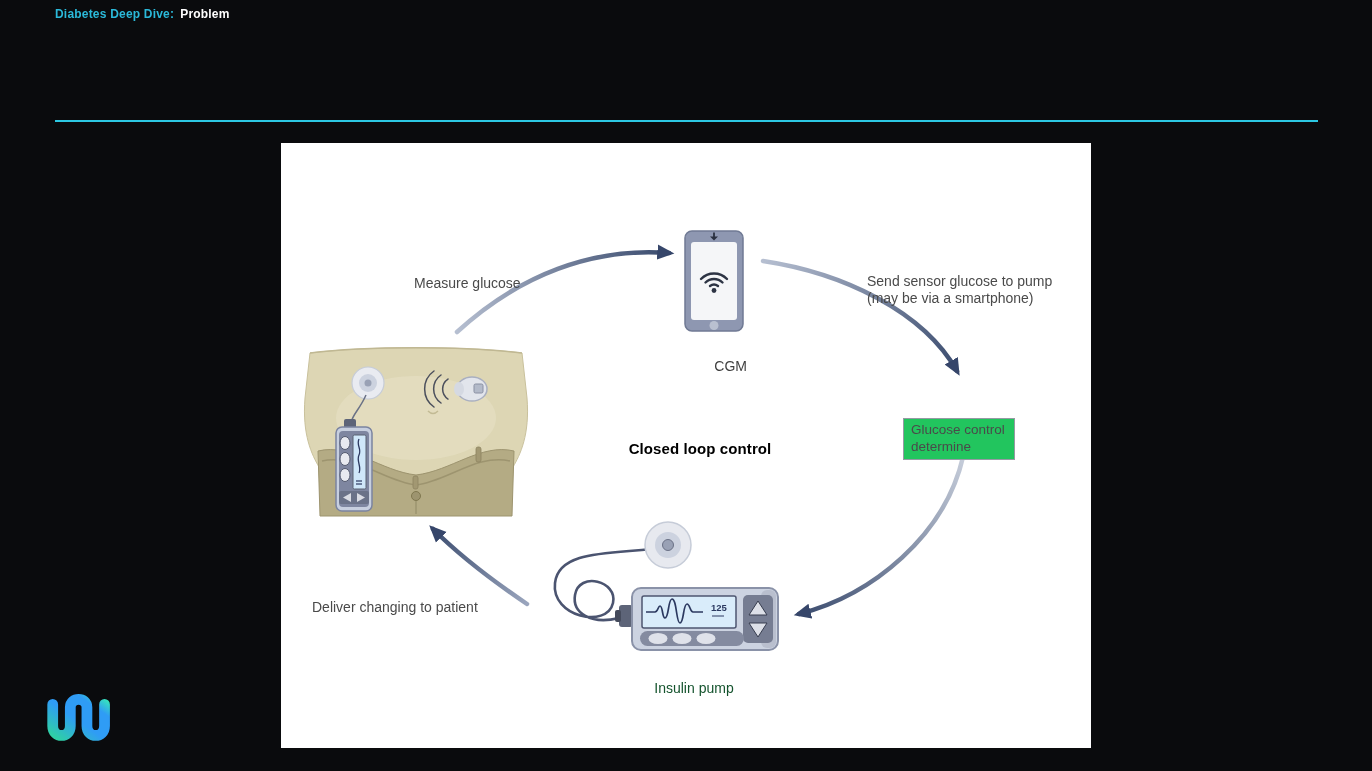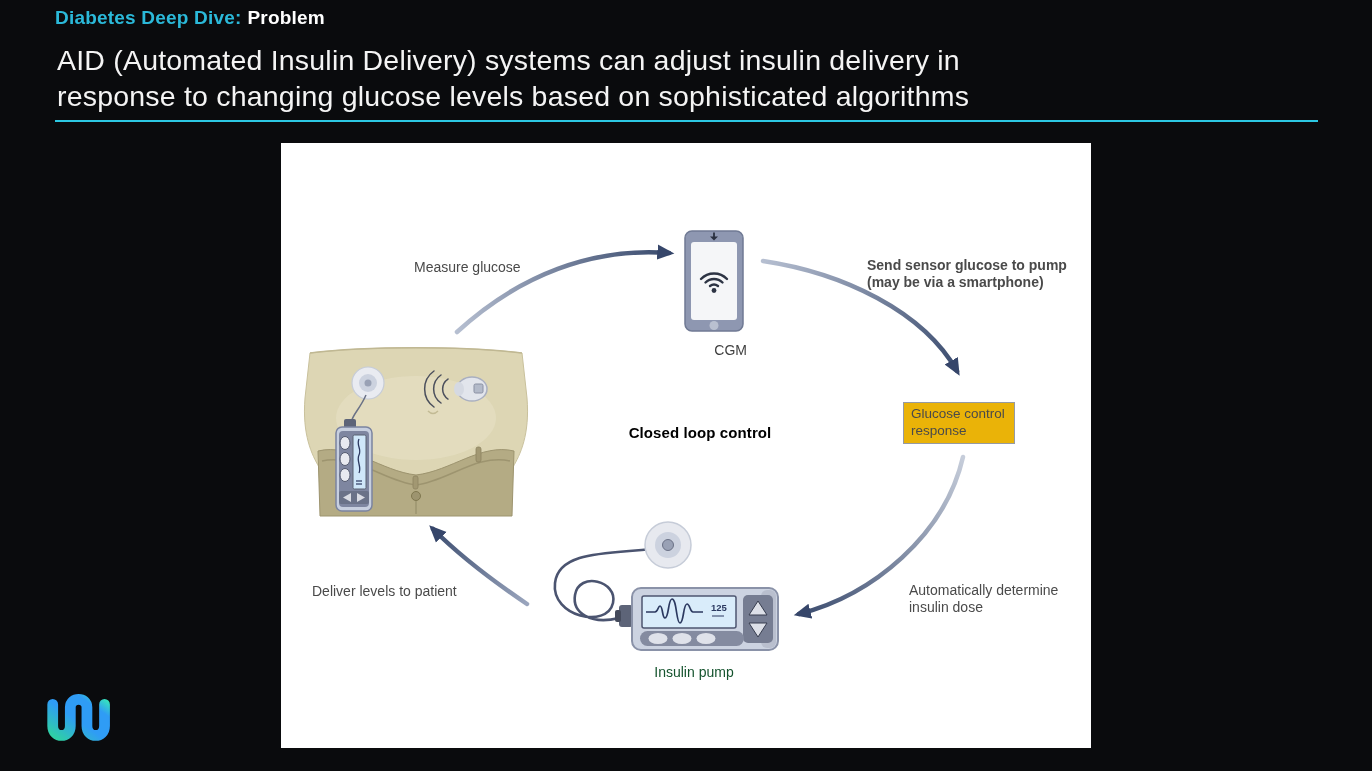--- a/index.html
+++ b/index.html
@@ -1,48 +1,44 @@
 <!DOCTYPE html>
 <html><head>
 <meta charset="utf-8">
 <style>
   html,body{margin:0;padding:0;background:#000;}
   .slide{position:relative;width:1372px;height:771px;background:#0a0b0d;
          font-family:"Liberation Sans",sans-serif;overflow:hidden;}
-  .kicker{position:absolute;left:55px;top:7px;font-size:19px;font-weight:bold;letter-spacing:.2px;}
+  .kicker{position:absolute;left:55px;top:7px;font-size:12px;font-weight:bold;letter-spacing:.2px;}
   .kicker .hl{color:#2bb9d9;} .kicker .rest{color:#ffffff;margin-left:6px;}
   .title{position:absolute;left:57px;top:42px;color:#f4f4f4;font-size:28.5px;line-height:36px;
          font-weight:400;letter-spacing:.2px;white-space:nowrap;}
   .rule{position:absolute;left:55px;top:120px;width:1263px;height:2px;background:#2cc8e2;}
   .canvas{position:absolute;left:281px;top:143px;width:810px;height:605px;background:#ffffff;}
-  .lbl{position:absolute;color:#4a4a4a;font-size:14px;line-height:17px;}
+  .lbl{position:absolute;color:#4a4a4a;font-size:14px;line-height:17px;margin-top:16px;}
   .lbl-measure{left:133px;top:116px;}
-  .lbl-send{left:586px;top:114px;font-weight:bold;}
-  .lbl-algorithm{left:622px;top:259px;width:112px;border:1.5px solid #959aa3;background:#eab308;
+  .lbl-send{left:586px;top:114px;}
+  .lbl-algorithm{left:622px;top:259px;width:112px;border:1.5px solid #959aa3;background:#22c55e;
                  padding:3px 7px 4px 7px;box-sizing:border-box;font-size:13.5px;line-height:16.5px;}
   .lbl-center{left:319px;top:281px;width:200px;text-align:center;font-weight:bold;
               font-size:15px;color:#000000;letter-spacing:.1px;}
   .lbl-determine{left:628px;top:439px;}
   .lbl-deliver{left:31px;top:440px;}
   .lbl-cgm{left:398px;top:199px;width:68px;text-align:right;color:#3f3f3f;}
   .lbl-pumpname{left:343px;top:521px;width:140px;text-align:center;color:#14532d;}
   .abs{position:absolute;}
   .arrows{position:absolute;left:0;top:0;pointer-events:none;}
 </style>
 </head>
 <body>
 
 <div class="slide">
 
   <div class="kicker">
     <span class="hl">Diabetes Deep Dive:</span><span class="rest">Problem</span>
-  </div>
-  <div class="title">
-    <div>AID (Automated Insulin Delivery) systems can adjust insulin delivery in</div>
-    <div>response to changing glucose levels based on sophisticated algorithms</div>
   </div>
   <div class="rule"></div>
 
   <div class="canvas">
 
     <svg class="arrows" width="810" height="605" viewBox="0 0 810 605">
       <defs>
         <marker id="ah" viewBox="0 0 10 10" refX="6.5" refY="5" markerWidth="4" markerHeight="4" orient="auto">
           <path d="M0,0.8 L9.5,5 L0,9.2 z" fill="#36466a"></path>
         </marker>
@@ -84,28 +80,24 @@
     </svg>
     <div class="lbl lbl-cgm">CGM</div>
 
     <div class="lbl lbl-measure">Measure glucose</div>
     <div class="lbl lbl-send">
       <span style="display:block">Send sensor glucose to pump</span>
       <span style="display:block">(may be via a smartphone)</span>
     </div>
     <div class="lbl lbl-algorithm">
       <span style="display:block">Glucose control</span>
-      <span style="display:block">response</span>
+      <span style="display:block">determine</span>
     </div>
     <div class="lbl lbl-center">Closed loop control</div>
-    <div class="lbl lbl-determine">
-      <span style="display:block">Automatically determine</span>
-      <span style="display:block">insulin dose</span>
-    </div>
-    <div class="lbl lbl-deliver">Deliver levels to patient</div>
+    <div class="lbl lbl-deliver">Deliver changing to patient</div>
 
     <svg class="abs" style="left:250px;top:368px" width="260" height="152" viewBox="0 0 260 152">
 
       <path d="M137,36 C90,44 28,36 24,72 C20,106 76,118 82,92 C87,70 48,60 44,84 C41,102 60,114 88,107 L93,104" fill="none" stroke="#4b5470" stroke-width="2.6" stroke-linecap="round"></path>
 
       <g>
         <circle cx="137" cy="34" r="23" fill="#e7e9ef" stroke="#c6ccd8" stroke-width="1.5"></circle>
         <circle cx="137" cy="34" r="13" fill="#ccd2df"></circle>
         <circle cx="137" cy="34" r="5.5" fill="#99a1b5" stroke="#6a7186" stroke-width="1"></circle>
       </g>

